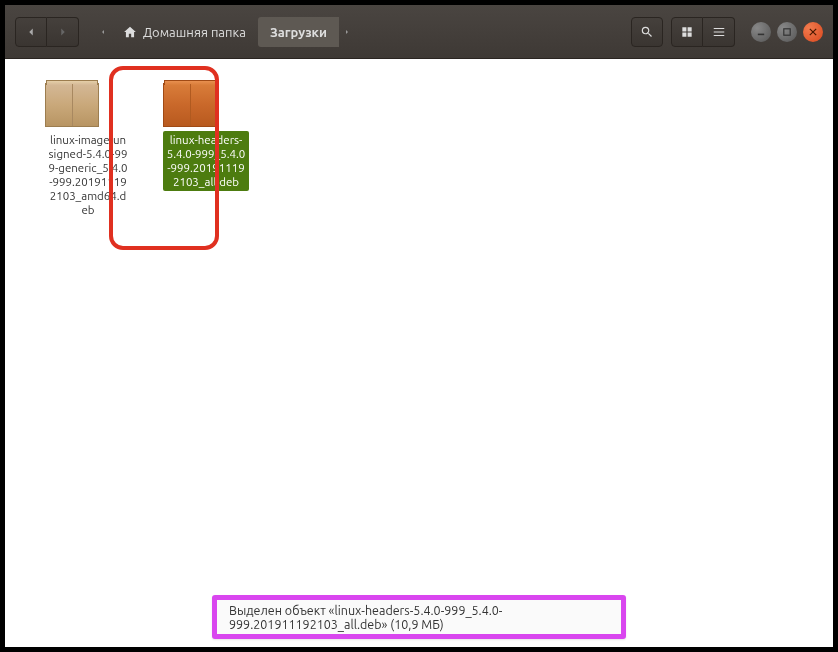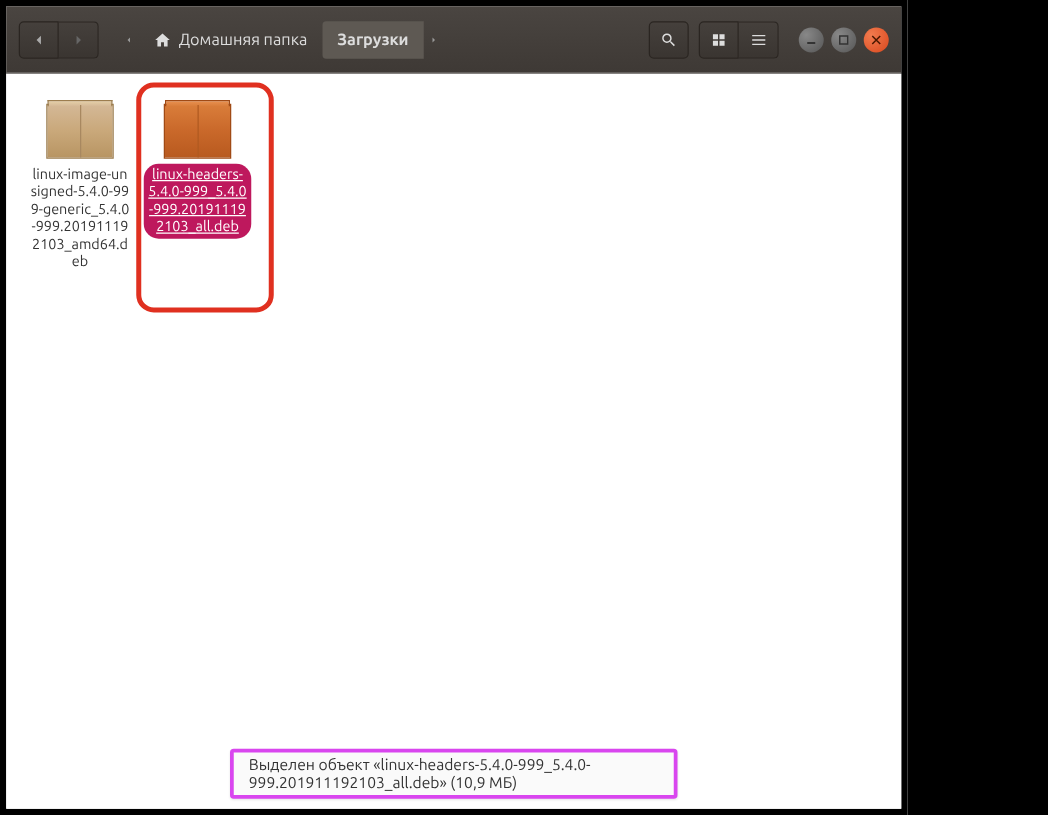--- a/index.html
+++ b/index.html
@@ -8,21 +8,21 @@
       box-sizing: border-box;
     }
     body {
       font-family: Ubuntu, "Segoe UI", sans-serif;
       background: #000;
       width: 838px;
       height: 652px;
       overflow: hidden;
     }
     .window {
-      width: 726px;
+      width: 838px;
       height: 652px;
       background: #fff;
       display: flex;
       flex-direction: column;
       border: 5px solid #000;
     }
     .toolbar {
       height: 54px;
       background: linear-gradient(to bottom, #4a4541 0%, #3e3935 100%);
       display: flex;
@@ -159,23 +159,24 @@
       padding: 16px 12px;
       display: flex;
       align-items: flex-start;
       gap: 0;
       overflow: auto;
     }
     .file-item {
       width: 94px;
       display: flex;
       flex-direction: column;
-      align-items: center;
+      align-items: flex-start;
       padding: 4px;
       cursor: pointer;
+      margin-left: 24px;
     }
     .file-icon {
       width: 54px;
       height: 48px;
       margin-bottom: 4px;
       position: relative;
     }
     .package-icon {
       width: 54px;
       height: 44px;
@@ -221,38 +222,37 @@
       text-align: center;
       color: #333;
       word-break: break-all;
       padding: 2px 3px;
       max-width: 90px;
     }
     .file-item.highlighted {
       position: relative;
     }
     .file-item.highlighted .file-label {
-      background: #be185d;
+      background: #4d7c0f;
       color: #fff;
-      border-radius: 12px;
-      text-decoration: underline;
+      border-radius: 2px;
     }
     .highlight-box {
       position: absolute;
       border: 4px solid #e03020;
       border-radius: 14px;
       pointer-events: none;
     }
     .status-floating {
       position: absolute;
       bottom: 8px;
       left: 50%;
       transform: translateX(-50%);
       background: #fafafa;
-      border: 3px solid #d946ef;
+      border: 5px solid #d946ef;
       border-radius: 3px;
       padding: 3px 12px;
       font-size: 12.5px;
       color: #333;
       box-shadow: 0 1px 2px rgba(0,0,0,0.1);
     }
     .home-icon {
       width: 14px;
       height: 14px;
     }

